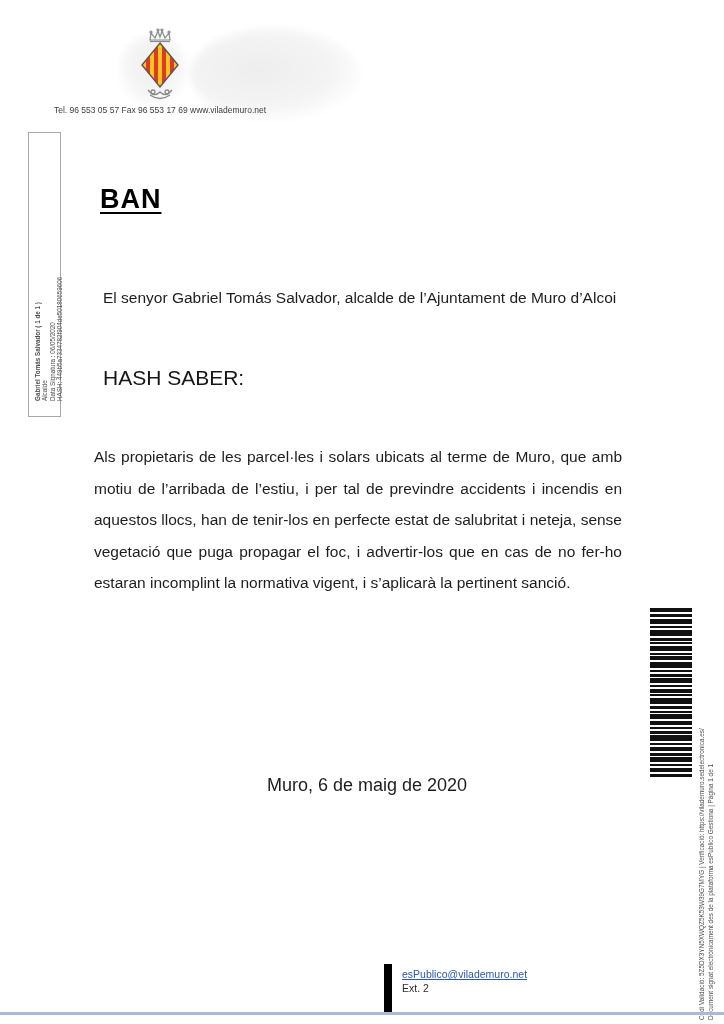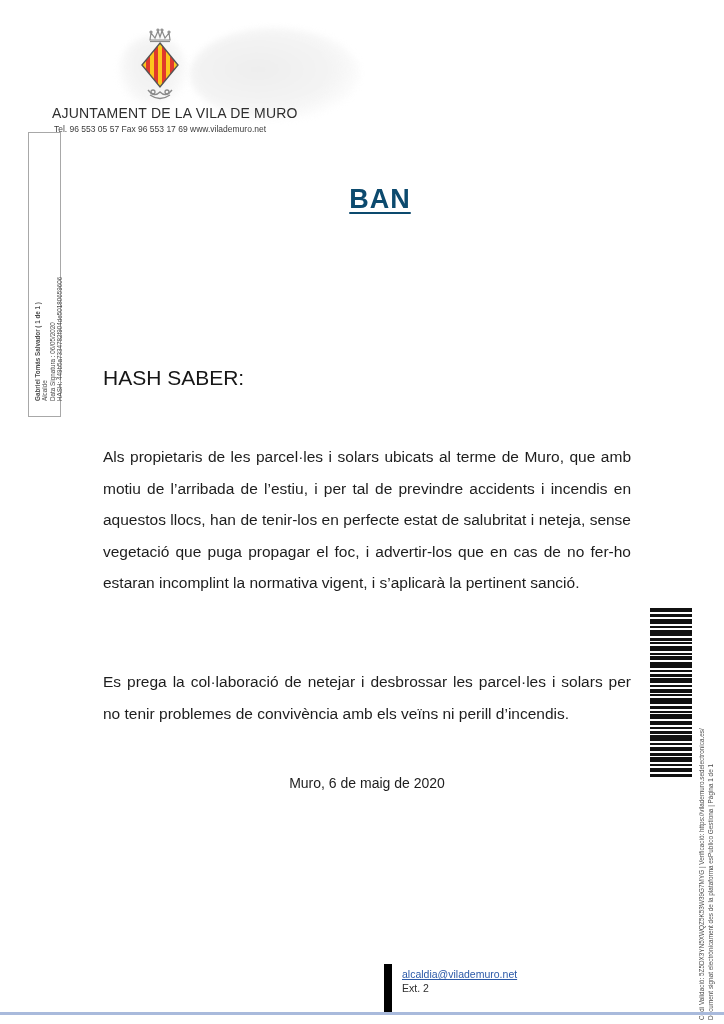--- a/index.html
+++ b/index.html
@@ -34,34 +34,34 @@
   .val-text{
     position:absolute;left:698px;top:1020px;width:428px;height:18px;
     transform:rotate(-90deg);transform-origin:0 0;
     font-size:6.4px;line-height:8.6px;color:#4c4c4c;white-space:nowrap;
   }
   
   .barcode{position:absolute;left:650px;top:608px;width:42px;height:184px;overflow:hidden;}
   .barcode .bar{width:100%;background:#111;}
   
   .doc-title{
-    position:absolute;left:100px;top:184px;width:560px;text-align:center;
-    font-size:27px;font-weight:bold;letter-spacing:1px;color:#0c4a6e;
+    position:absolute;left:100px;top:184px;width:560px;
+    font-size:27px;font-weight:bold;letter-spacing:1px;color:#000000;
   }
   .doc-title span{text-decoration:underline;text-underline-offset:4px;}
   .intro{position:absolute;left:103px;top:286px;width:530px;font-size:15.5px;line-height:24px;}
   .faig{position:absolute;left:103px;top:366px;font-size:21px;color:#161616;}
   .para{
-    position:absolute;left:103px;width:528px;
+    position:absolute;left:94px;width:528px;
     font-size:15.5px;line-height:31.5px;
     text-align:justify;text-align-last:left;
   }
   .para-1{top:441px;}
   .para-2{top:666px;}
-  .dateline{position:absolute;left:103px;top:775px;width:528px;text-align:center;font-size:14px;}
+  .dateline{position:absolute;left:103px;top:775px;width:528px;text-align:center;font-size:18px;}
   
   .footer-left{position:absolute;left:180px;top:967px;width:198px;text-align:right;
     font-size:10.5px;line-height:14px;color:#2e2e2e;}
   .footer-bar{position:absolute;left:384px;top:964px;width:8px;height:48px;background:#000;}
   .footer-right{position:absolute;left:402px;top:967px;font-size:10.5px;line-height:14px;color:#2e2e2e;}
   .footer-right a{color:#2b59a8;text-decoration:underline;cursor:pointer;}
   .bottom-line{position:absolute;left:0;top:1012px;width:724px;height:3px;background:#a9badc;}
 </style>
 </head>
 <body>
@@ -101,21 +101,20 @@
         <polygon points="32,15 50,37 32,59 14,37" fill="none" stroke="#555" stroke-width="1.4"></polygon>
       </g>
 
       <g stroke="#8a8a8a" stroke-width="1.3" fill="none">
         <path d="M20 62 Q26 70 32 64 Q38 70 44 62"></path>
         <path d="M22 67 Q32 74 42 67"></path>
         <circle cx="25" cy="64" r="2"></circle>
           <circle cx="39" cy="64" r="2"></circle>
       </g>
     </svg>
-    <div class="org-name">AJUNTAMENT DE LA VILA DE MURO</div>
     <div class="addr">
       <div>Tel. 96 553 05 57  Fax 96 553 17 69  www.vilademuro.net</div>
     </div>
   </div>
 
   <div class="sig-box"></div>
   <div class="sig-text">
     <div>Gabriel Tomás Salvador ( 1 de 1 )</div>
     <div>Alcalde</div>
     <div>Data Signatura : 06/05/2020</div>
@@ -191,30 +190,30 @@
       <div class="bar" style="height: 4px;"></div>
       <div style="height: 2px;"></div>
       <div class="bar" style="height: 3px;"></div>
       <div style="height: 2px;"></div>
     </div>
 
   <div class="doc-title">
     <span>BAN</span>
   </div>
 
+  <div class="intro">El senyor Gabriel Tomás Salvador, alcalde de l’Ajuntament de Muro d’Alcoi</div>
 
   <div class="faig">HASH SABER:</div>
 
   <div class="para para-1">Als propietaris de les parcel·les i solars ubicats al terme de Muro, que amb motiu de l’arribada de l’estiu, i per tal de previndre accidents i incendis en aquestos llocs, han de tenir-los en perfecte estat de salubritat i neteja, sense vegetació que puga propagar el foc, i advertir-los que en cas de no fer-ho estaran incomplint la normativa vigent, i s’aplicarà la pertinent sanció.</div>
 
-  <div class="para para-2">Es prega la col·laboració de netejar i desbrossar les parcel·les i solars per no tenir problemes de convivència amb els veïns ni perill d’incendis.</div>
 
   <div class="dateline">Muro, 6 de maig  de 2020</div>
 
   <div class="footer-bar"></div>
   <div class="footer-right">
-    <div><a>alcaldia@vilademuro.net</a></div>
+    <div><a>esPublico@vilademuro.net</a></div>
     <div>Ext. 2</div>
   </div>
 
   <div class="bottom-line"></div>
 
 </div>
 
 </body></html>

